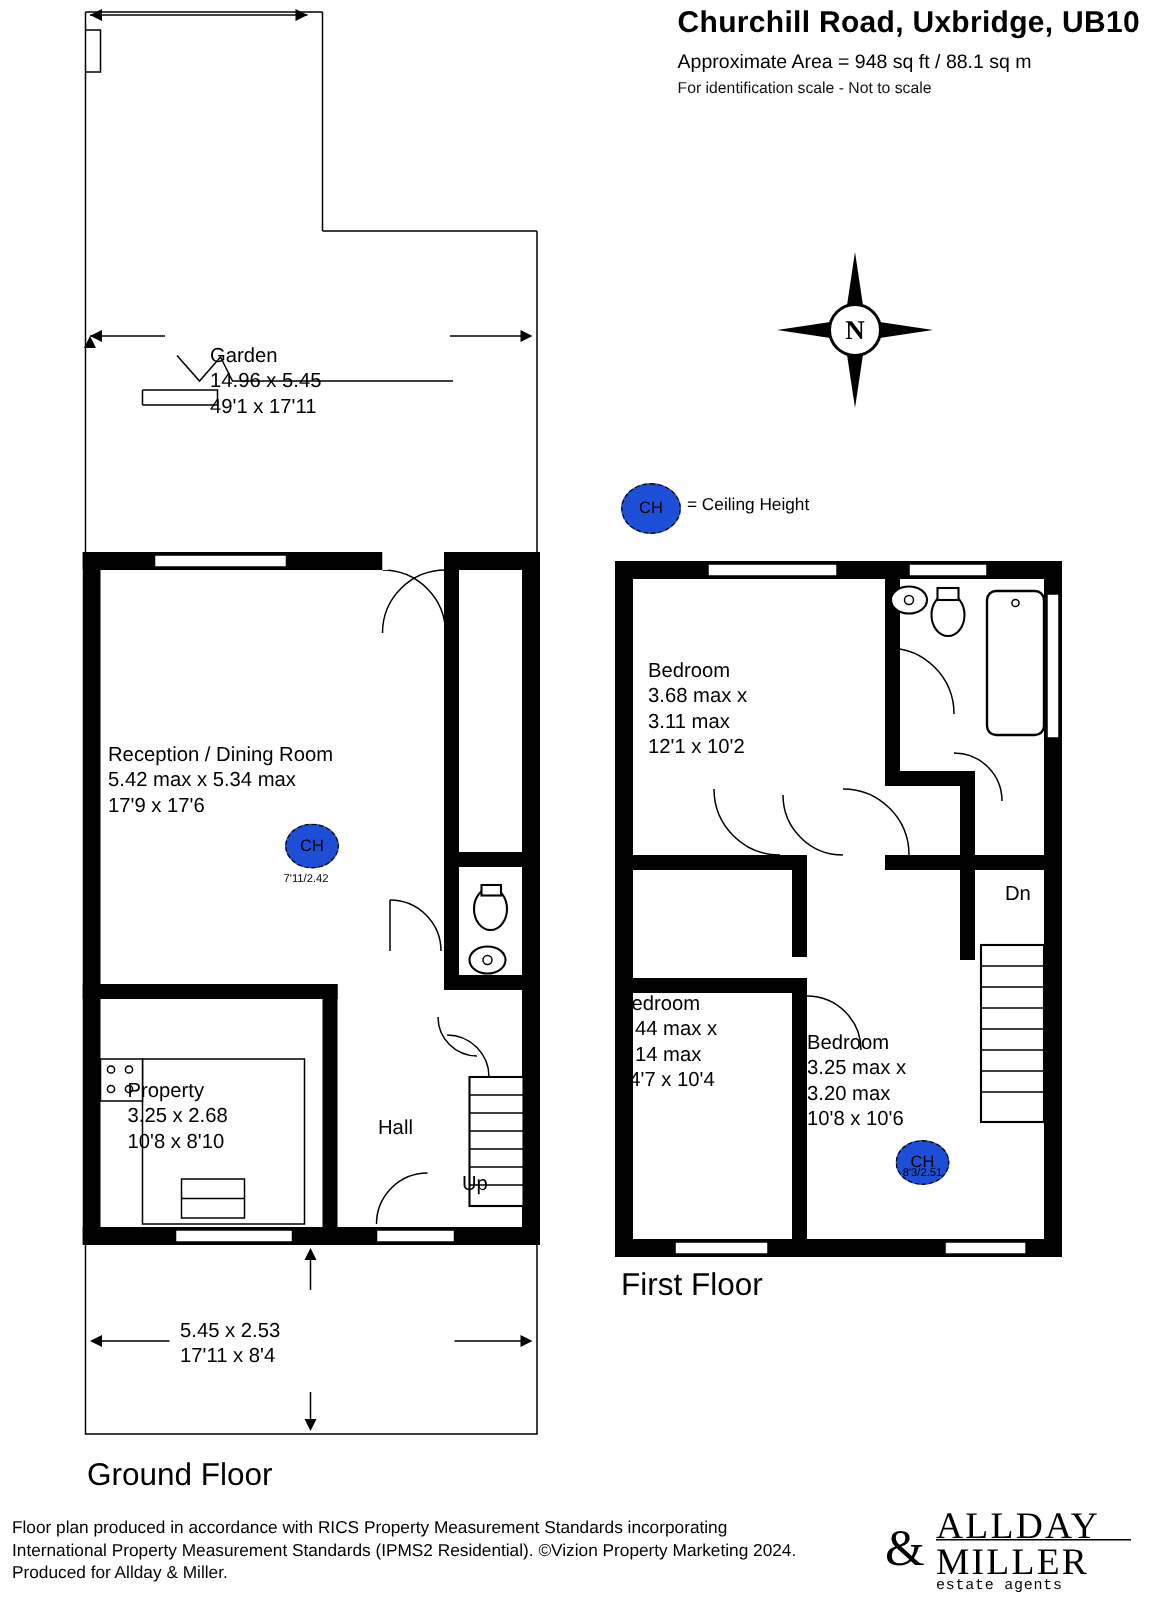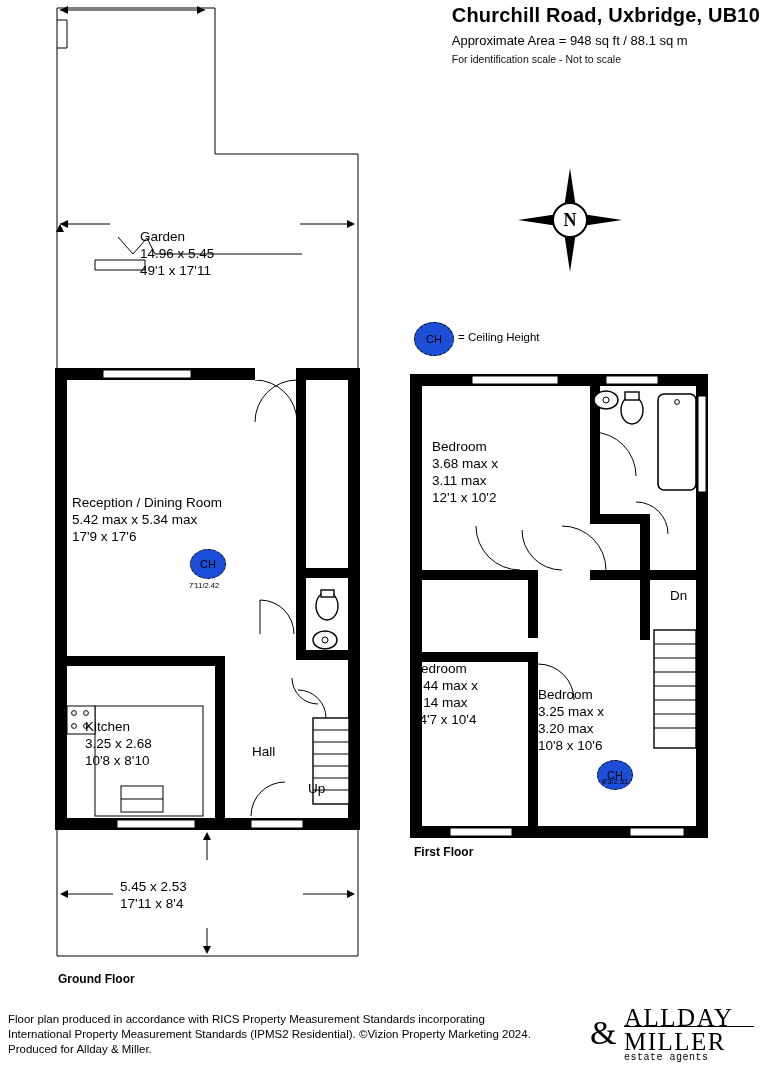--- a/index.html
+++ b/index.html
@@ -15,21 +15,21 @@
 
   
   #header{right:8px;top:4px;text-align:left;}
   #title{font-size:20px;font-weight:bold;letter-spacing:.2px;}
   #subtitle{font-size:13px;margin-top:6px;}
   #disclaimer{font-size:10.5px;margin-top:5px;color:#111;}
 
   
   .roomlabel{font-size:13.5px;line-height:17px;text-align:left;}
   .roomlabel .nm{font-size:13.5px;}
-  .floorname{font-size:12px;font-weight:bold;}
+  .floorname{font-size:21px;font-weight:normal;}
 
   
   #compass{left:516px;top:166px;width:108px;height:108px;}
 
   
   .ch-circle{
     border:1px dashed #000;border-radius:50%;
     display:flex;align-items:center;justify-content:center;
     font-size:11px;line-height:10px;text-align:right;
     box-sizing:border-box;background:#1d4ed8;
@@ -170,21 +170,21 @@
   <div>Reception / Dining Room</div>
   <div>5.42 max x 5.34 max</div>
   <div>17'9 x 17'6</div>
 </div>
 <div class="abs ch-circle" style="left:190px;top:549px;width:36px;height:30px;">
   <span>CH</span>
 </div>
 <div class="abs" style="left:189px;top:565px;width:38px;text-align:left;font-size:7.5px;margin-top:16px;">7'11/2.42</div>
 
 <div class="abs roomlabel" style="left:85px;top:718px;width:150px;">
-  <div>Kitchen</div>
+  <div>Property</div>
   <div>3.25 x 2.68</div>
   <div>10'8 x 8'10</div>
 </div>
 
 <div class="abs" style="left:252px;top:744px;font-size:13.5px;">Hall</div>
 
 <div class="abs" style="left:308px;top:781px;font-size:13.5px;">Up</div>
 
 <div class="abs" style="left:55px;top:830px;width:305px;height:128px;">
   <svg width="305" height="128" viewBox="0 0 305 128">

